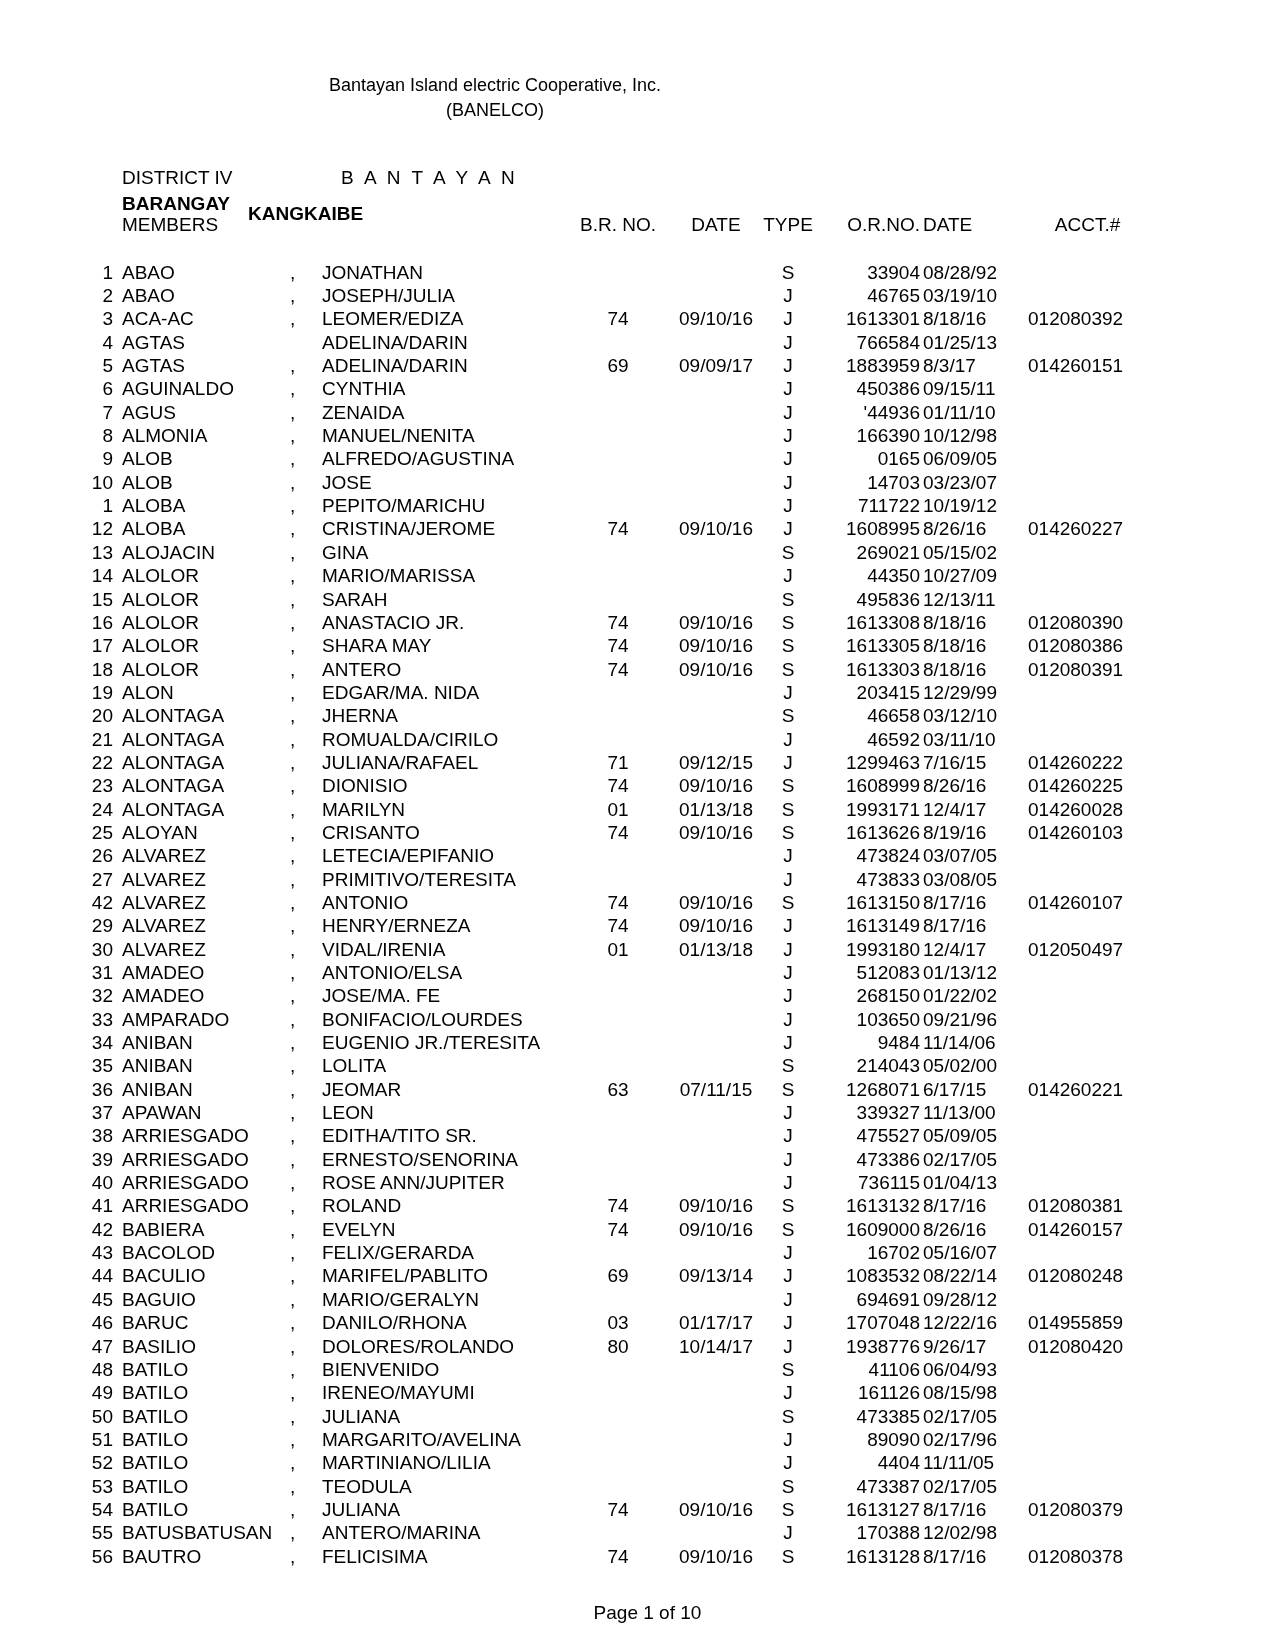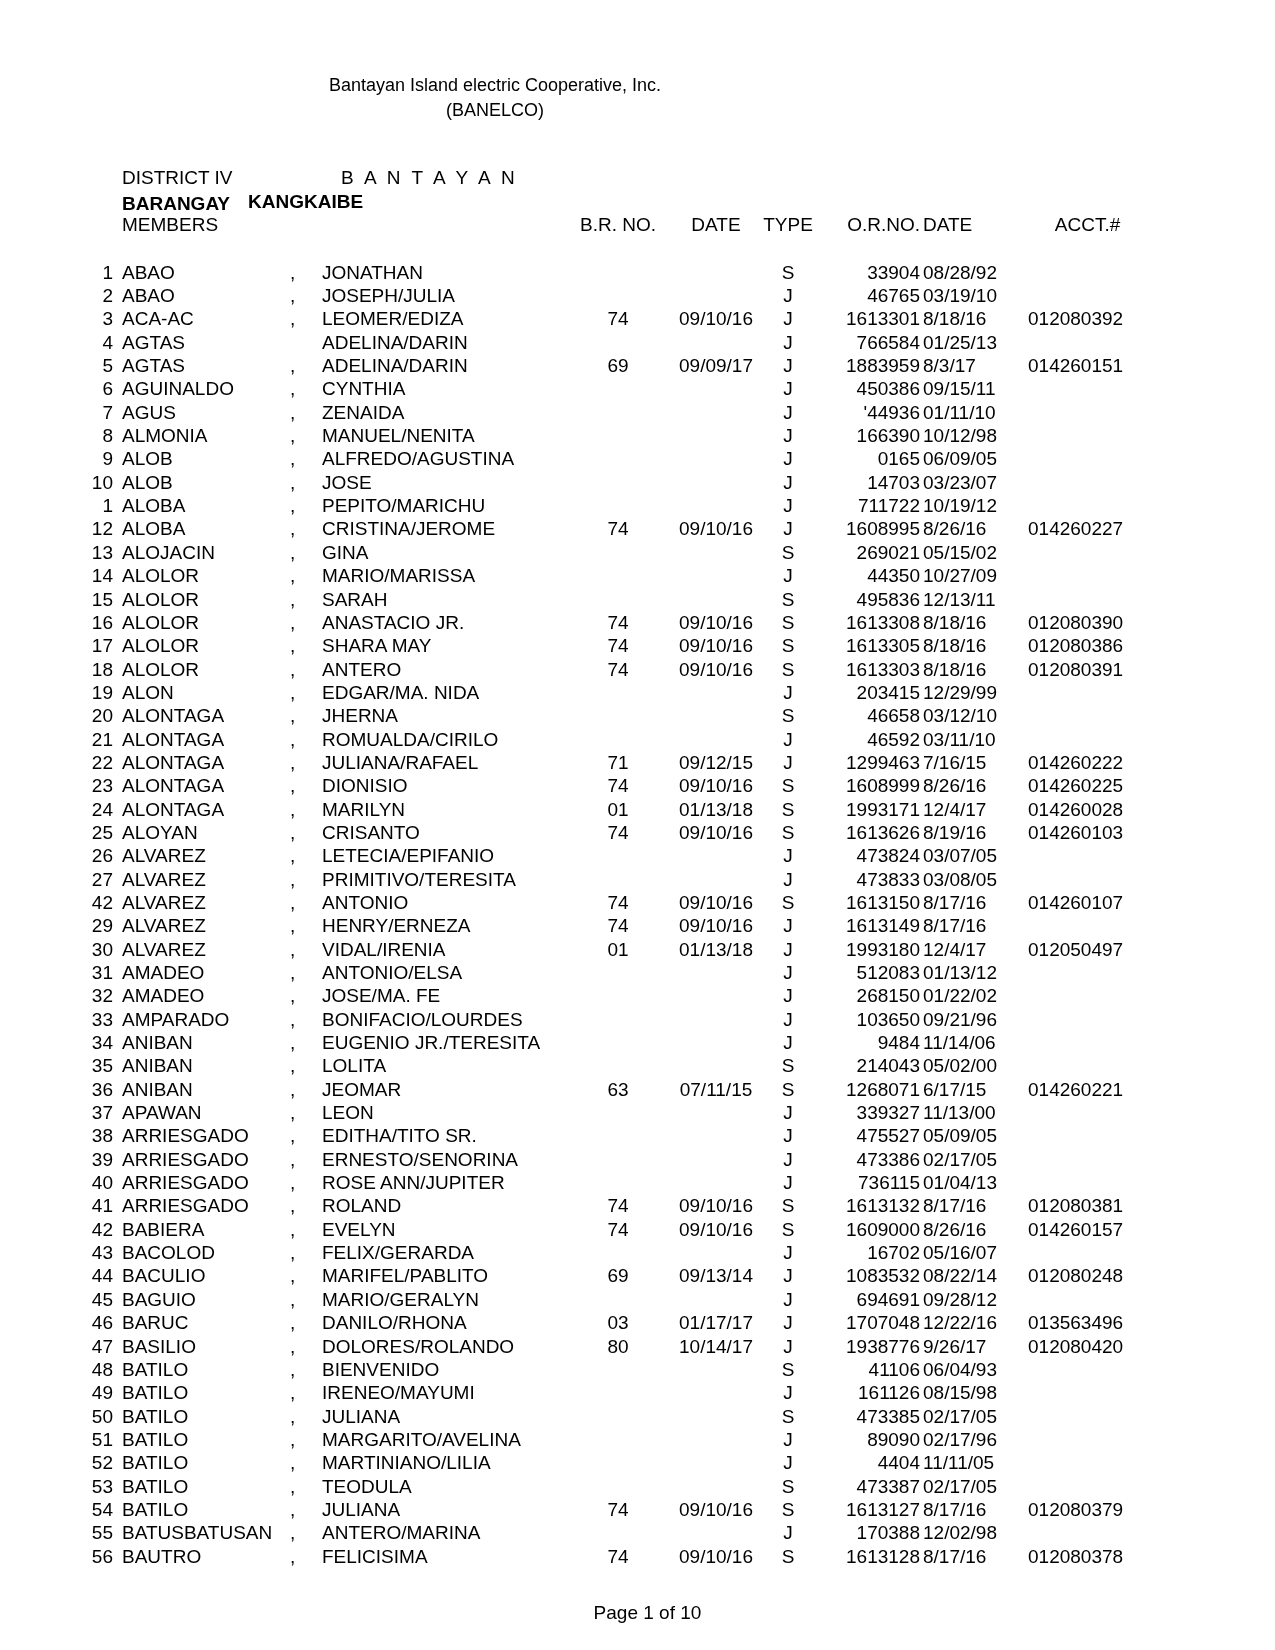--- a/index.html
+++ b/index.html
@@ -55,21 +55,21 @@
 
   <div class="titleblock">
     <div>Bantayan Island electric Cooperative, Inc.</div>
     <div>(BANELCO)</div>
   </div>
 
   <div class="abs" style="left:122px; top:166px;">DISTRICT IV</div>
   <div class="abs spaced" style="left:293px; top:166px;">B A N T A Y A N</div>
 
   <div class="abs bold" style="left:122px; top:192px;">BARANGAY</div>
-  <div class="abs bold" style="left:248px; top:190px;">KANGKAIBE</div>
+  <div class="abs bold" style="left:248px; top:202px;">KANGKAIBE</div>
 
   <div class="grid header-grid">
     <span class="c-num"></span>
     <span class="c-surname">MEMBERS</span>
     <span class="c-comma"></span>
     <span class="c-given"></span>
     <span class="c-br">B.R. NO.</span>
     <span class="c-date1">DATE</span>
     <span class="c-type">TYPE</span>
     <span class="c-or">O.R.NO.</span>
@@ -666,21 +666,21 @@
     <div class="grid">
       <span class="c-num">46</span>
       <span class="c-surname">BARUC</span>
       <span class="c-comma">,</span>
       <span class="c-given">DANILO/RHONA</span>
       <span class="c-br">03</span>
       <span class="c-date1">01/17/17</span>
       <span class="c-type">J</span>
       <span class="c-or">1707048</span>
       <span class="c-date2">12/22/16</span>
-      <span class="c-acct">013563496</span>
+      <span class="c-acct">014955859</span>
     </div>
 
     <div class="grid">
       <span class="c-num">47</span>
       <span class="c-surname">BASILIO</span>
       <span class="c-comma">,</span>
       <span class="c-given">DOLORES/ROLANDO</span>
       <span class="c-br">80</span>
       <span class="c-date1">10/14/17</span>
       <span class="c-type">J</span>

